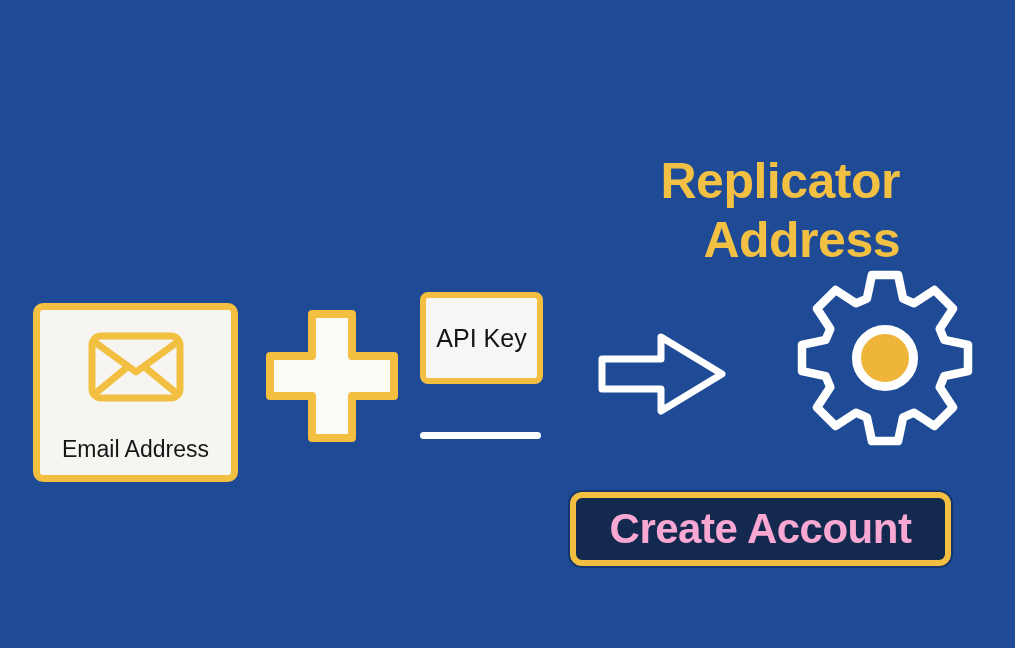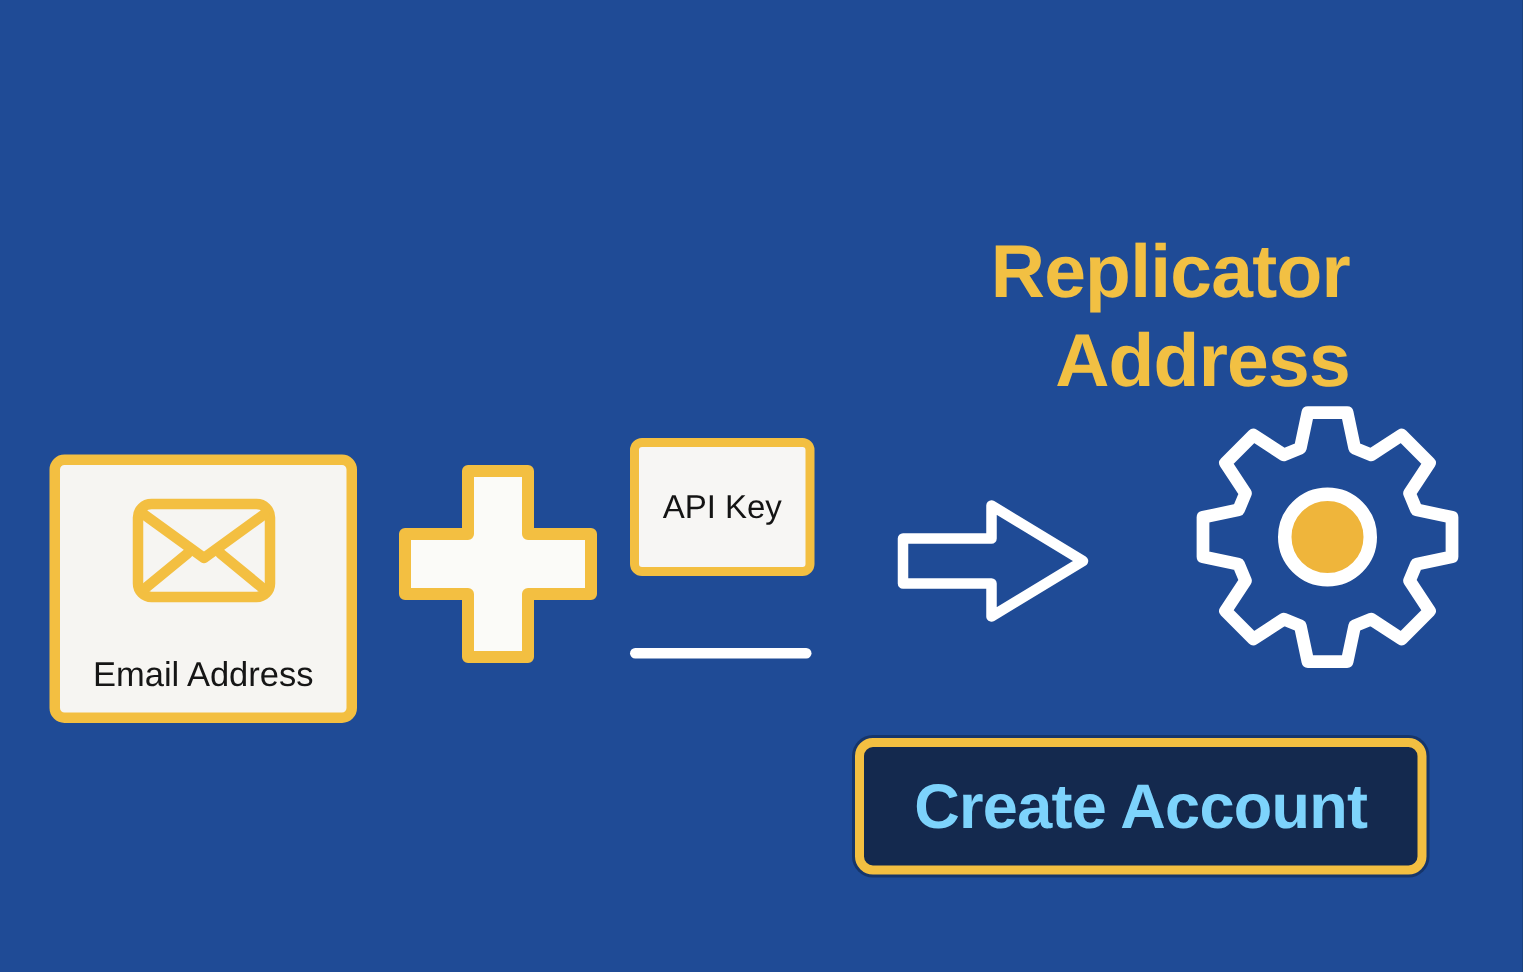--- a/index.html
+++ b/index.html
@@ -53,46 +53,46 @@
     position:absolute;
     left:420px;top:292px;width:123px;height:92px;
     background:#f7f6f4;
     border:6px solid #f3bf41;
     border-radius:8px;
     box-sizing:border-box;
     display:flex;align-items:center;justify-content:center;
   }
   .api-label{
     color:#141414;
-    font-size:22px;
+    font-size:25px;
     font-weight:400;
   }
   .api-underline{
     position:absolute;
     left:420px;top:432px;width:121px;height:7px;
     background:#ffffff;
     border-radius:4px;
   }
   .arrow-wrap{
     position:absolute;
     left:596px;top:330px;width:132px;height:88px;
   }
   .gear-wrap{
     position:absolute;
     left:792px;top:265px;width:186px;height:186px;
   }
   .create-btn{
     position:absolute;
-    left:570px;top:492px;width:381px;height:91px;
+    left:570px;top:492px;width:381px;height:74px;
     background:#14294e;
     border:6px solid #f3bf41;
     border-radius:12px;
     box-sizing:border-box;
     display:flex;align-items:center;justify-content:center;
-    color:#7dd3fc;
+    color:#f9a8d4;
     font-size:42px;
     font-weight:700;
     letter-spacing:-0.5px;
     cursor:pointer;
     box-shadow:0 0 0 2px rgba(12,26,54,0.45);
     padding:0;
     font-family:"Liberation Sans", sans-serif;
   }
 </style>
 </head>

